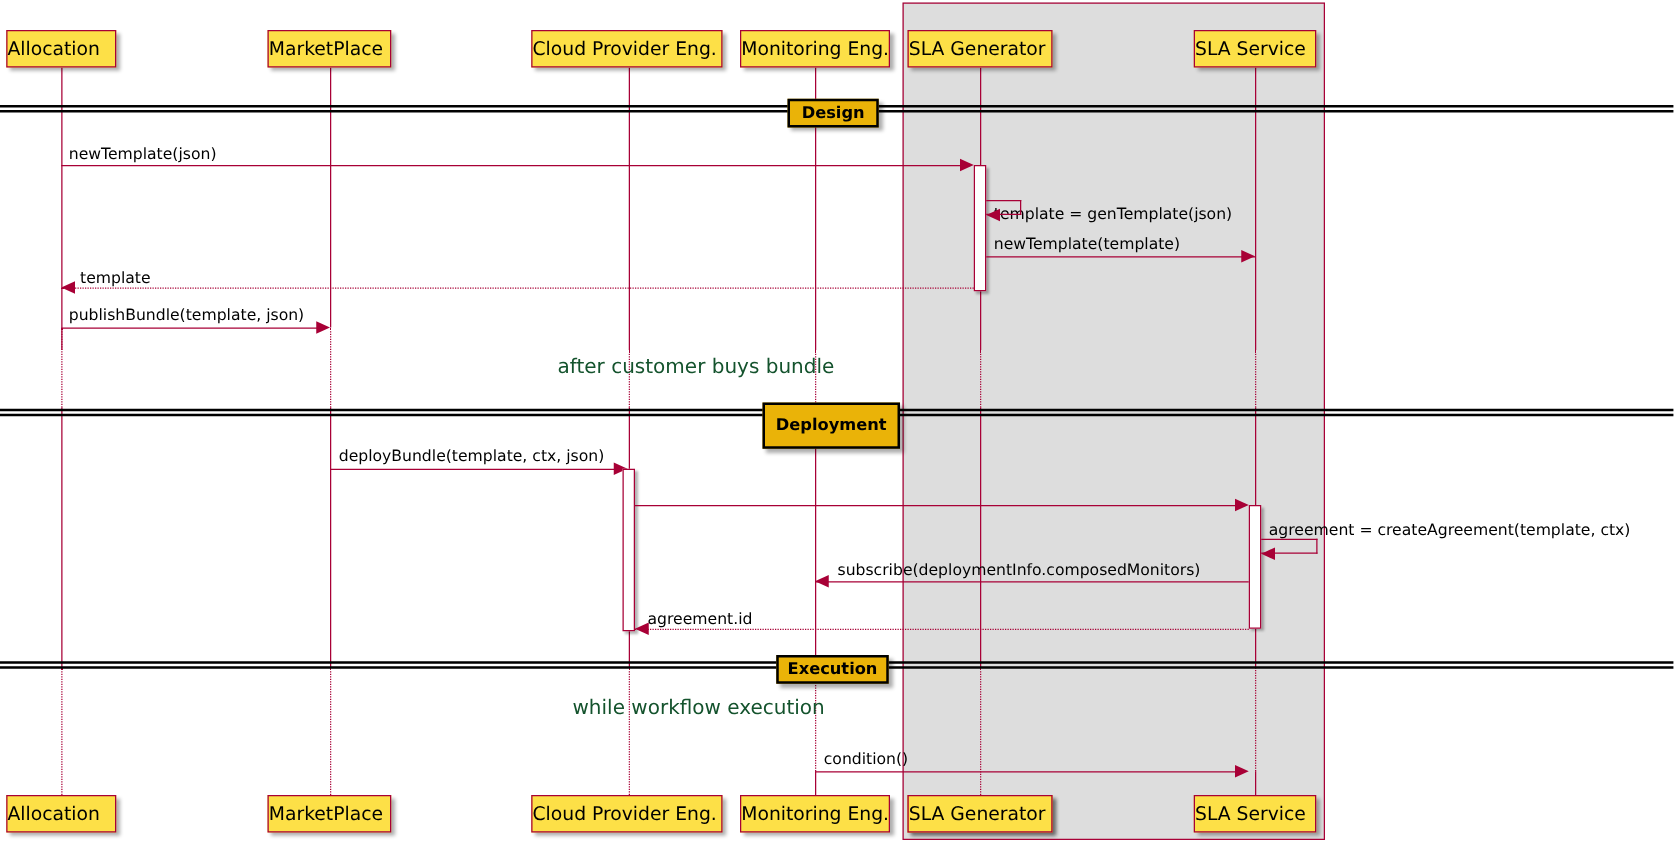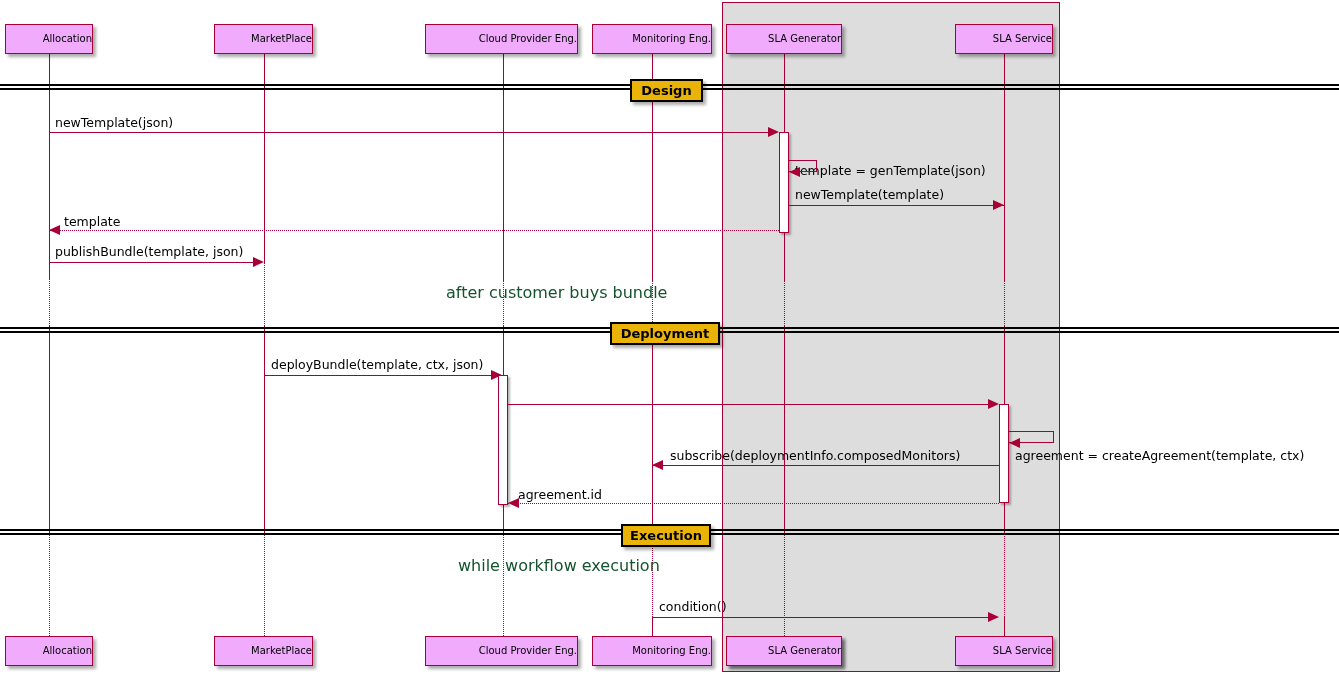--- a/index.html
+++ b/index.html
@@ -39,29 +39,29 @@
     background: #A80036;
   }
   .lifeline.dotted {
     background: none;
     border-left: 1px dotted #A80036;
     width: 0;
   }
   
   .participant {
     position: absolute;
-    background: #f0abfc;
+    background: #fde047;
     border: 1.5px solid #A80036;
     box-sizing: border-box;
     color: #000000;
-    font-size: 10px;
+    font-size: 15px;
     line-height: 1;
     display: flex;
     align-items: center;
-    justify-content: flex-end;
+    justify-content: flex-start;
     box-shadow: 3px 3px 3px rgba(0,0,0,0.32);
     white-space: nowrap;
   }
   
   .activation {
     position: absolute;
     width: 10px;
     background: #FFFFFF;
     border: 1px solid #A80036;
     box-sizing: border-box;
@@ -251,36 +251,36 @@
   <div class="msg-line dashed" style="left:49px; top:230px; width:730px;"></div>
   <div class="arrow-left" style="left:49px; top:225px;"></div>
 
   <div class="msg-label" style="left:55px; top:246px;">publishBundle(template, json)</div>
   <div class="msg-line" style="left:49px; top:262px; width:205px;"></div>
   <div class="arrow-right" style="left:253px; top:257px;"></div>
 
   <div class="note-text" style="left:446px; top:285px;">after customer buys bundle</div>
 
   <div class="divider-lines" style="top:327px;"></div>
-  <div class="divider-label" style="left:610px; top:322px; width:110px; height:23px;">
+  <div class="divider-label" style="left:610px; top:322px; width:110px; height:37px;">
     <span>Deployment</span>
   </div>
 
   <div class="msg-label" style="left:271px; top:359px;">deployBundle(template, ctx, json)</div>
   <div class="msg-line" style="left:264px; top:375px; width:228px;"></div>
   <div class="arrow-right" style="left:491px; top:370px;"></div>
 
   <div class="activation" style="left:498px; top:375px; width:10px; height:130px;"></div>
 
   <div class="msg-line" style="left:508px; top:404px; width:485px;"></div>
   <div class="arrow-right" style="left:988px; top:399px;"></div>
 
   <div class="activation" style="left:999px; top:404px; width:10px; height:99px;"></div>
 
-  <div class="msg-label" style="left:1015px; top:418px;margin-top:32px;">agreement = createAgreement(template, ctx)</div>
+  <div class="msg-label" style="left:1015px; top:418px;">agreement = createAgreement(template, ctx)</div>
   <div class="selfcall" style="left:1009px; top:431px; width:45px; height:12px;"></div>
   <div class="arrow-left" style="left:1009px; top:438px;"></div>
 
   <div class="msg-label" style="left:670px; top:450px;">subscribe(deploymentInfo.composedMonitors)</div>
   <div class="msg-line" style="left:652px; top:465px; width:347px;"></div>
   <div class="arrow-left" style="left:652px; top:460px;"></div>
 
   <div class="msg-label" style="left:518px; top:489px;">agreement.id</div>
   <div class="msg-line dashed" style="left:508px; top:503px; width:491px;"></div>
   <div class="arrow-left" style="left:508px; top:498px;"></div>

